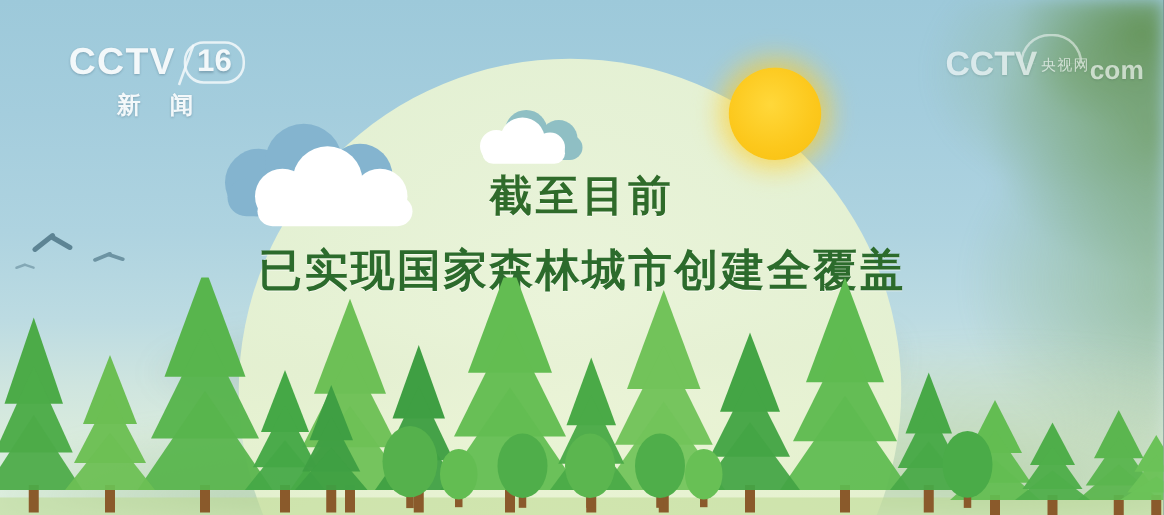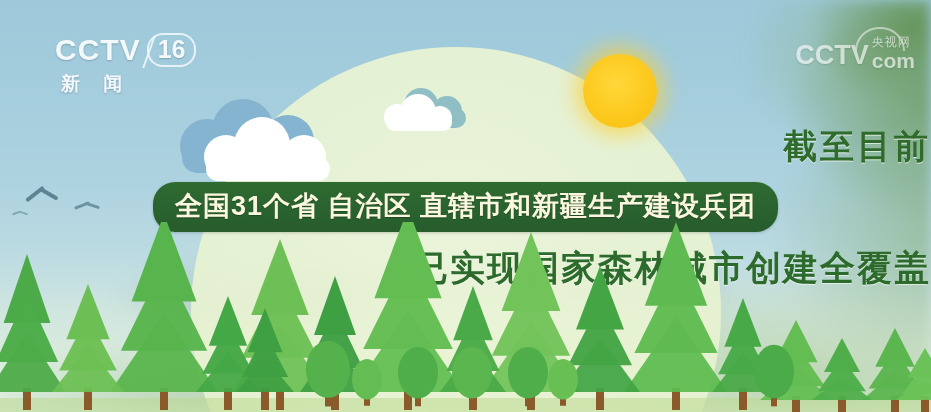--- a/index.html
+++ b/index.html
@@ -91,22 +91,22 @@
 
   
   .bird{position:absolute;}
   .bird span{
     display:block;position:absolute;
     background:#5d8494;border-radius:2px;
   }
 
   
   .headline{
-    position:absolute;left:0;right:0;top:124px;
-    text-align:right;
+    position:absolute;left:0;right:0;top:134px;
+    text-align:center;
     pointer-events:none;
   }
   .line1{
     font-size:34px;font-weight:bold;letter-spacing:3px;
     color:#2f6b2a;
     text-shadow:0 1px 0 rgba(255,255,255,.65);
   }
   .banner-row{
     margin-top:12px;display:flex;justify-content:center;
   }
@@ -152,33 +152,33 @@
     border-radius:16px;
     padding:0 9px 2px 9px;
     line-height:28px;
   }
   .cctv13 .slash{
     position:absolute;left:93px;top:2px;
     width:2px;height:34px;background:rgba(255,255,255,.85);
     transform:rotate(20deg);
   }
   .cctv13 .row2{
-    margin-top:4px;
+    margin-top:4px;text-align:center;
     font-size:19px;letter-spacing:9px;font-weight:bold;
     padding-left:6px;
   }
 
   .watermark{
     position:absolute;right:16px;top:36px;
     opacity:.62;color:#ffffff;user-select:none;
     text-shadow:0 1px 2px rgba(40,70,60,.3);
   }
   .watermark .wm-row{display:flex;align-items:flex-end;gap:3px;}
   .watermark .wm-cctv{font-size:27px;font-weight:bold;letter-spacing:0px;}
-  .watermark .wm-right{display:flex;flex-direction:column;line-height:1;}
+  .watermark .wm-right{display:flex;flex-direction:row;line-height:1;}
   .watermark .wm-cn{font-size:12px;letter-spacing:1px;margin-bottom:2px;}
   .watermark .wm-com{font-size:21px;font-weight:bold;letter-spacing:0px;}
   .watermark .wm-arc{
     position:absolute;left:60px;top:-9px;width:46px;height:22px;
     border:2px solid rgba(255,255,255,.8);
     border-bottom:none;border-radius:24px 24px 0 0;
   }
 </style>
 </head>
 <body>
@@ -234,25 +234,20 @@
     <div class="front">
       <div class="puff" style="left:6px;top:22px;width:26px;height:26px;"></div>
       <div class="puff" style="left:22px;top:12px;width:36px;height:36px;"></div>
       <div class="puff" style="left:50px;top:24px;width:24px;height:24px;"></div>
       <div class="base" style="left:8px;top:32px;width:66px;height:17px;border-radius:10px;"></div>
     </div>
   </div>
 
   <div class="headline">
     <div class="line1">截至目前</div>
-    <div class="banner-row">
-      <div class="banner">
-        <div class="banner-text">全国31个省 自治区 直辖市和新疆生产建设兵团</div>
-      </div>
-    </div>
     <div class="line3">已实现国家森林城市创建全覆盖</div>
   </div>
 
   <svg id="forest" viewBox="0 0 931 190" preserveAspectRatio="none">
       <rect x="0" y="176" width="931" height="14" fill="#bcd98f" opacity="0.55"></rect>
       <g>
         <rect x="404" y="166" width="8" height="22" fill="#8a5a2b"></rect>
         <polygon points="408,-14 374.4,76.16000000000001 441.6,76.16000000000001" fill="#63bd52" opacity="1"></polygon>
         <polygon points="408,36.96 363.2,127.12 452.8,127.12" fill="#63bd52" opacity="0.97"></polygon>
         <polygon points="408,87.92 352,170 464,170" fill="#63bd52" opacity="0.94"></polygon>

